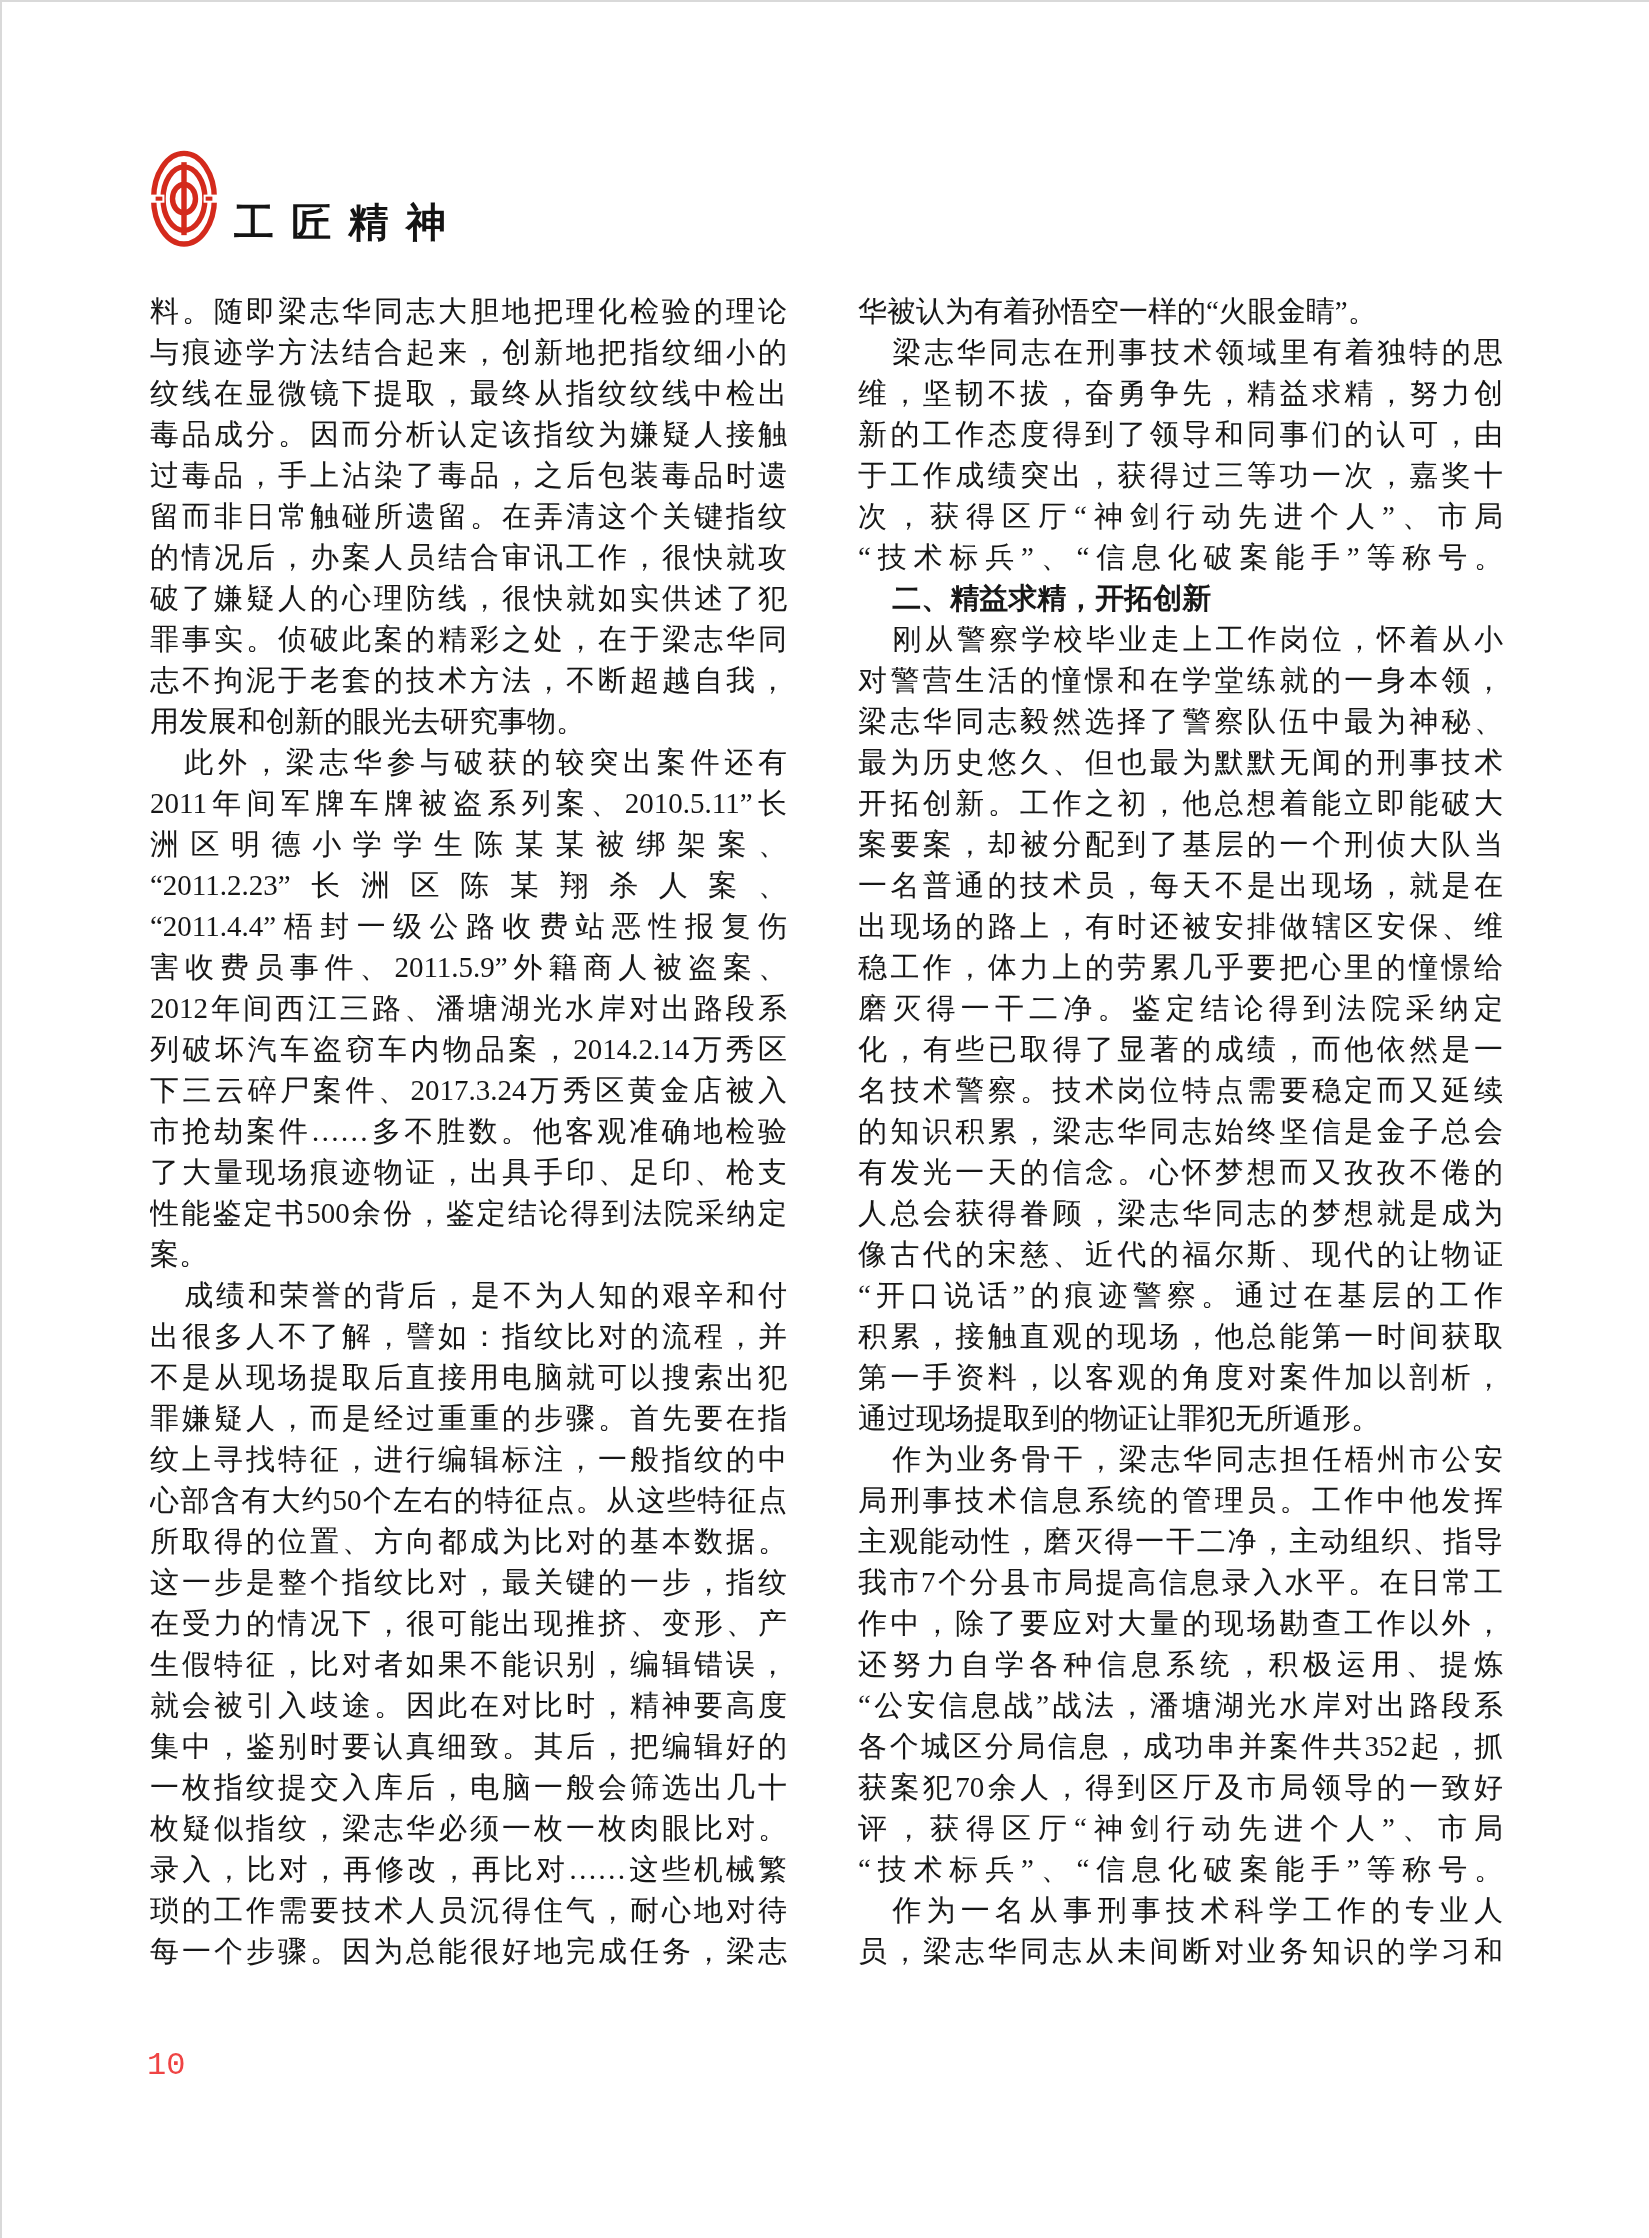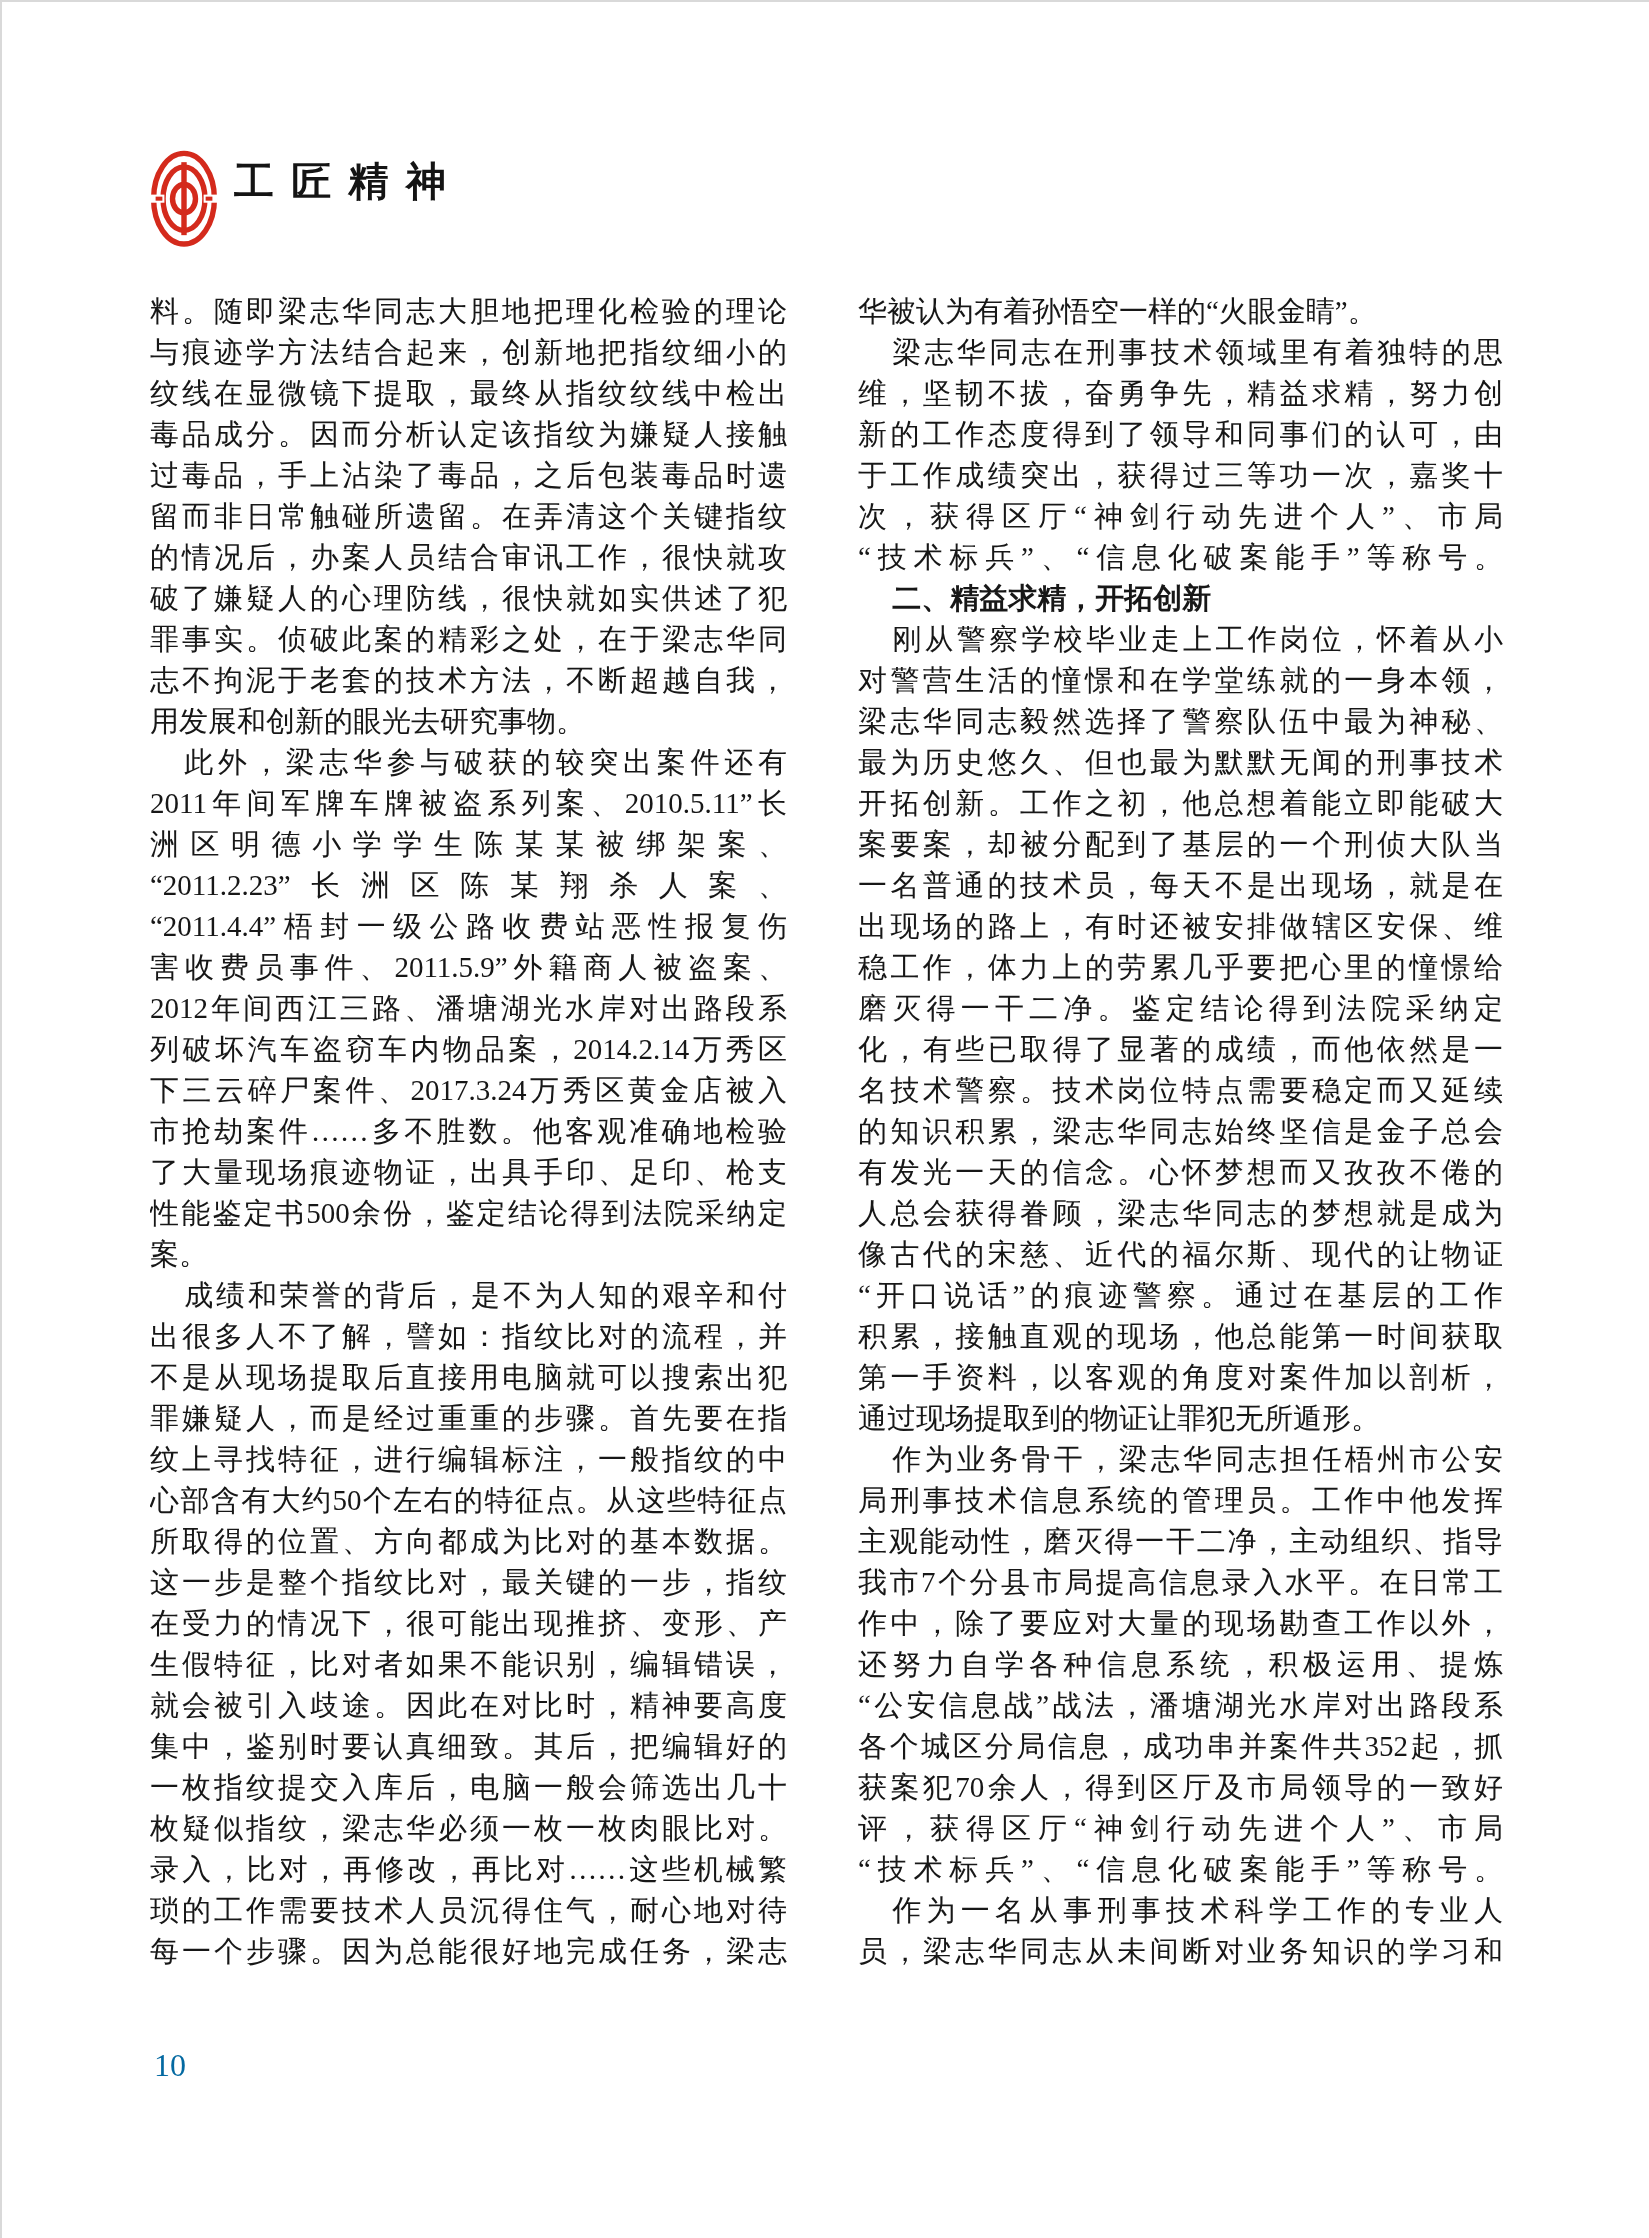--- a/index.html
+++ b/index.html
@@ -9,21 +9,21 @@
     background:#ffffff;
     border-left:2.7px solid #d9d9d9;
     border-top:2px solid #d9d9d9;
     box-sizing:border-box;
     overflow:hidden;
     font-family:"Liberation Serif","DejaVu Serif",serif;
     color:#171717;
   }
   .logo-row{
     position:absolute;left:148px;top:148px;
-    display:flex;align-items:flex-start;gap:16px;
+    display:flex;align-items:flex-end;gap:16px;
   }
   .logo-title{
     font-size:40px;
     font-weight:700;
     letter-spacing:17.3px;
     color:#141414;
     font-family:"Liberation Serif","DejaVu Serif",serif;
     white-space:nowrap;
     padding-top:4px;
   }
@@ -41,24 +41,24 @@
     overflow:hidden;
   }
   .line.nf{text-align-last:left;}
   .line.in{text-indent:1.18em;}
   .line.bold{
     font-weight:700;
     font-family:"Liberation Sans","DejaVu Sans",sans-serif;
     font-size:29px;
   }
   .pagenum{
-    position:absolute;left:152px;top:2045px;
+    position:absolute;left:145px;top:2045px;
     font-size:32px;
-    font-family:Liberation Serif, serif;
-    color:#0369a1;
+    font-family:Liberation Mono, monospace;
+    color:#ef4444;
   }
 </style>
 </head>
 <body>
 
 <div class="page">
 
   <div class="logo-row">
     <span>
       <svg width="68" height="98" viewBox="0 0 100 145" xmlns="http://www.w3.org/2000/svg">

